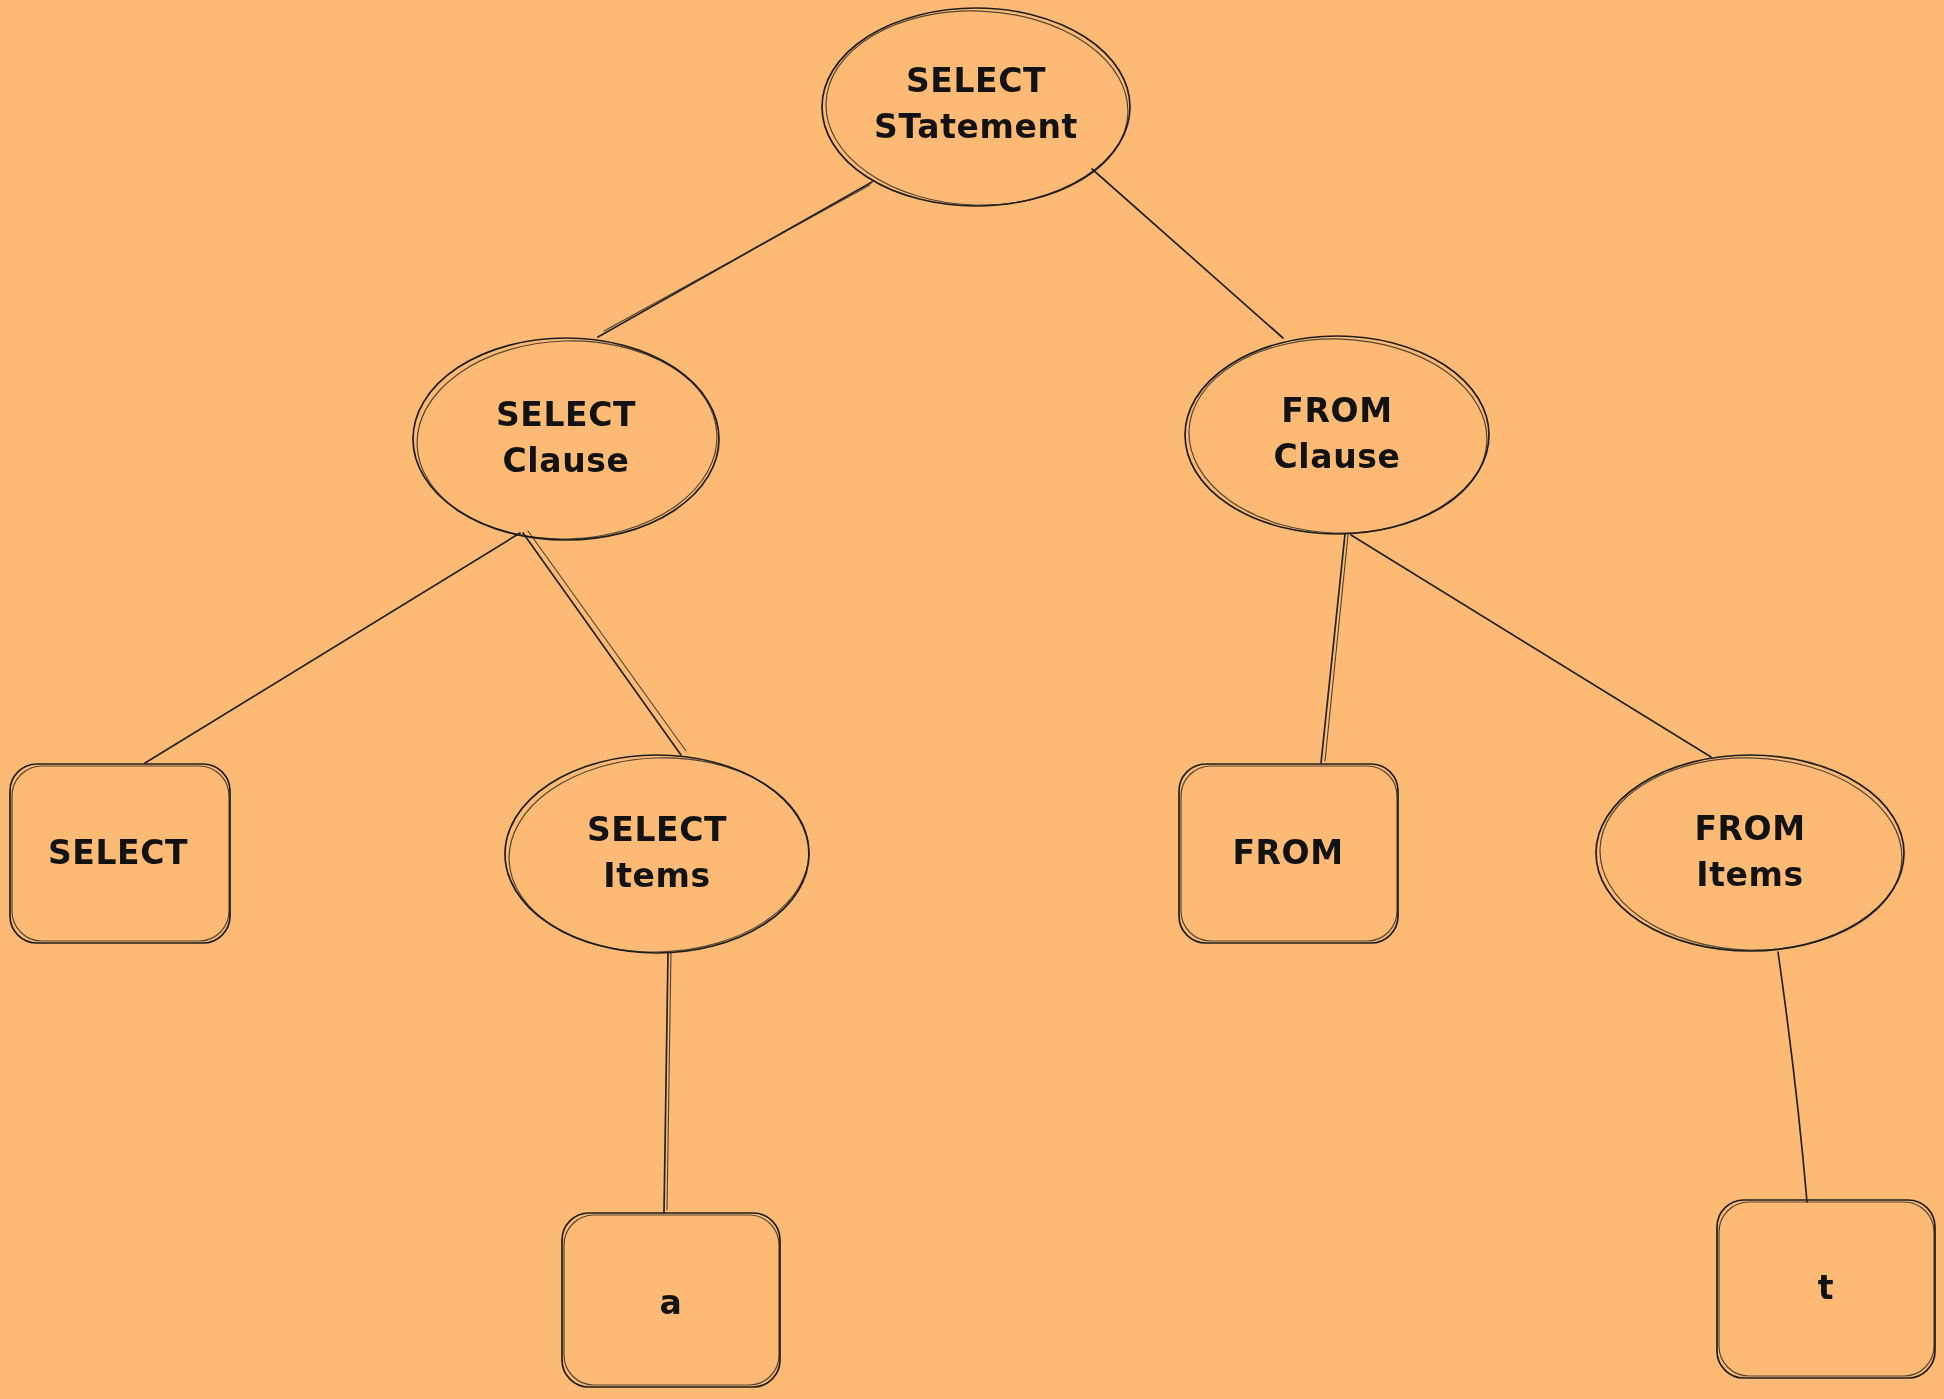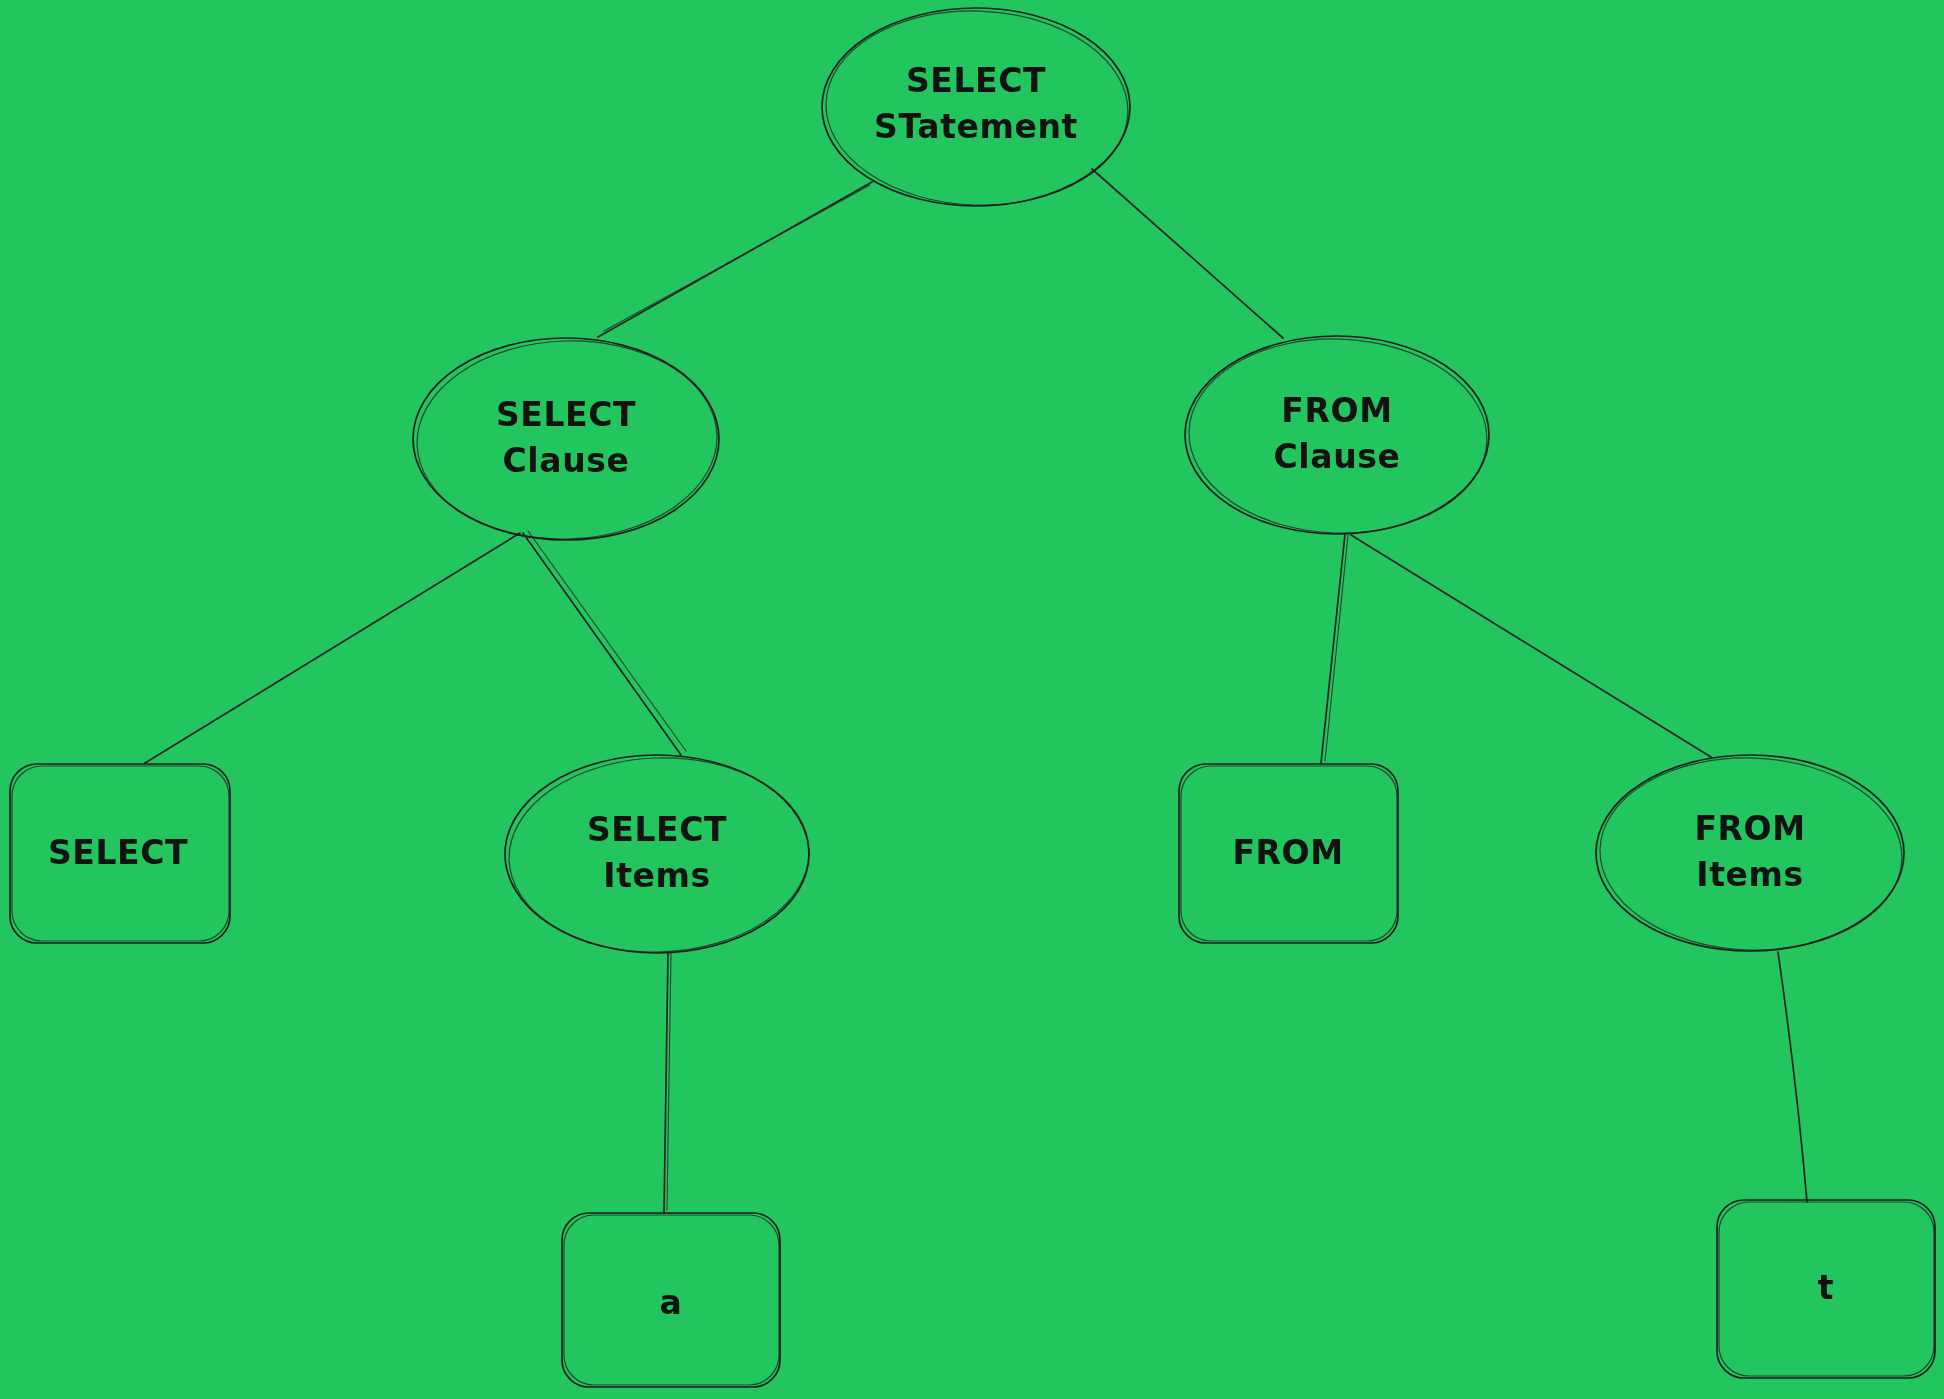--- a/index.html
+++ b/index.html
@@ -5,21 +5,21 @@
   html, body { margin: 0; padding: 0; }
   body {
     width: 1944px; height: 1399px;
     background: #f2f3f5;
     overflow: hidden;
     font-family: "DejaVu Sans", sans-serif;
   }
   .canvas {
     position: relative;
     width: 1944px; height: 1399px;
-    background: #22c55e;
+    background: #fdba74;
   }
   .canvas svg { position: absolute; left: 0; top: 0; }
   .node-label {
     position: absolute;
     transform: translate(-50%, -50%);
     font-family: "DejaVu Sans", sans-serif;
     font-weight: 700;
     font-size: 33px;
     line-height: 1.38;
     letter-spacing: 0.6px;

